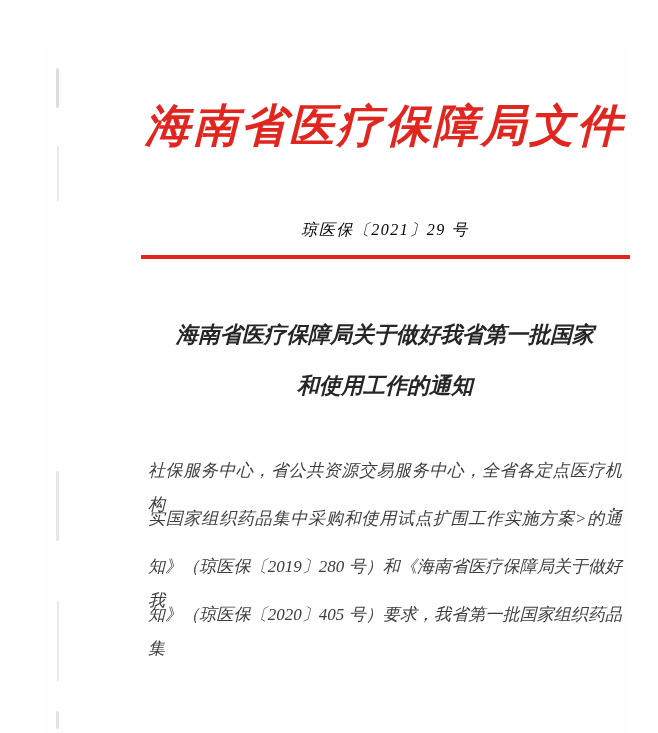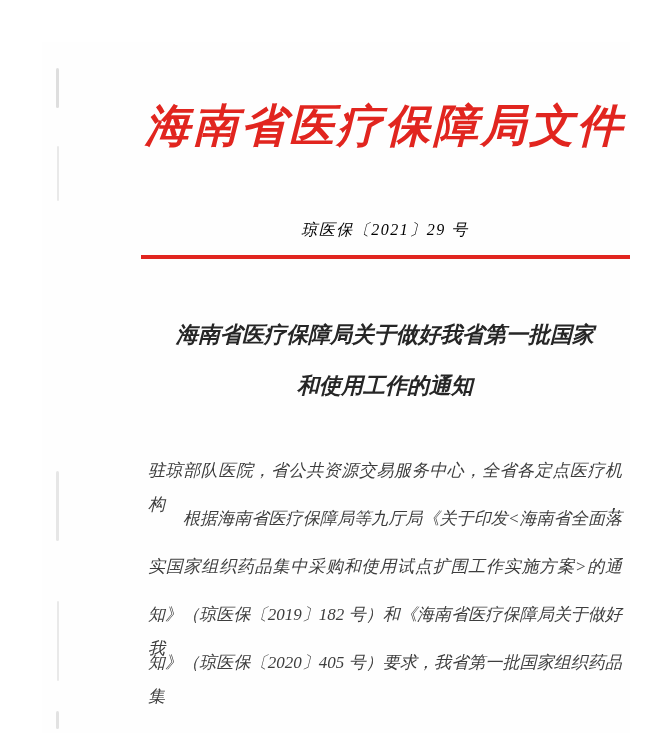--- a/index.html
+++ b/index.html
@@ -115,22 +115,21 @@
   <div class="doc-number">琼医保〔2021〕29 号</div>
 
   <div class="red-line"></div>
 
   <div class="notice-title">
     <div class="tline">海南省医疗保障局关于做好我省第一批国家</div>
     <div class="tline">和使用工作的通知</div>
   </div>
 
   <div class="body-text">
-    <div class="bline just">驻琼部队医院，省公共资源交易服务中心，全省各定点医疗机构，</div>
-    <div class="bline just indent">根据海南省医疗保障局等九厅局《关于印发&lt;海南省全面落</div>
+    <div class="bline just">社保服务中心，省公共资源交易服务中心，全省各定点医疗机构，</div>
     <div class="bline just">实国家组织药品集中采购和使用试点扩围工作实施方案&gt;的通</div>
-    <div class="bline just">知》（琼医保〔2019〕182 号）和《海南省医疗保障局关于做好我</div>
+    <div class="bline just">知》（琼医保〔2019〕280 号）和《海南省医疗保障局关于做好我</div>
     <div class="bline just">知》（琼医保〔2020〕405 号）要求，我省第一批国家组织药品集</div>
   </div>
 
   <div class="page-number">— 1 —</div>
 
 </div>
 
 </body></html>

